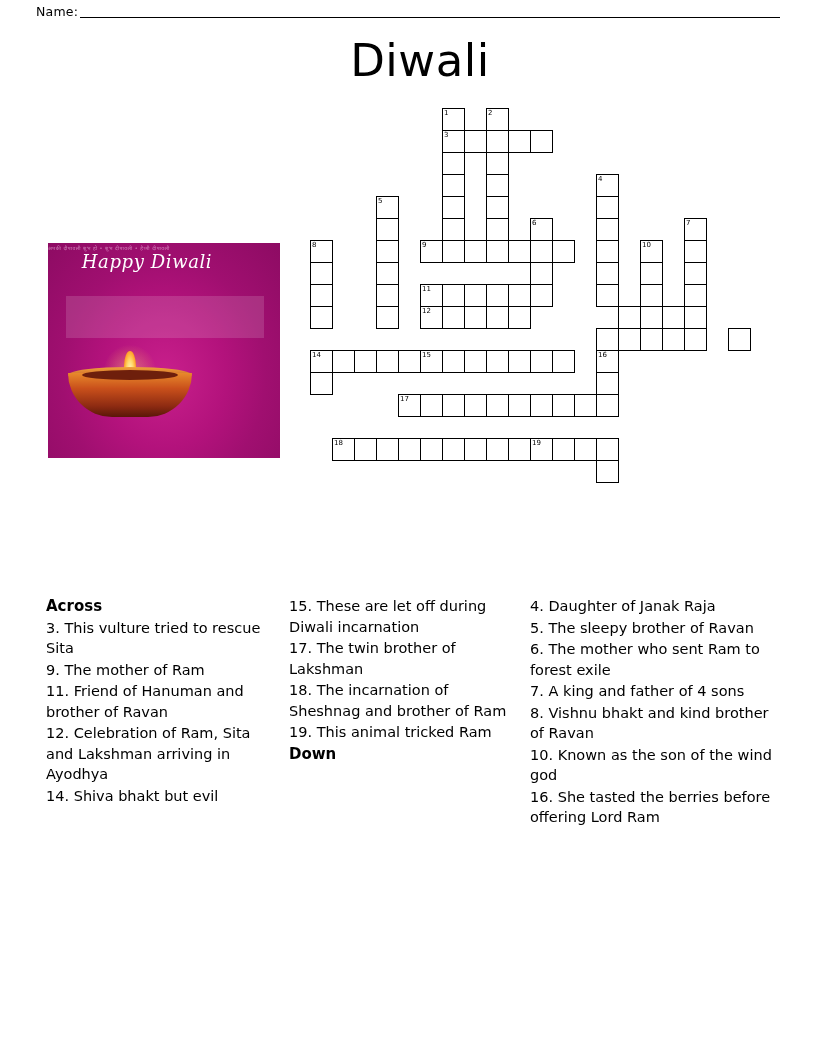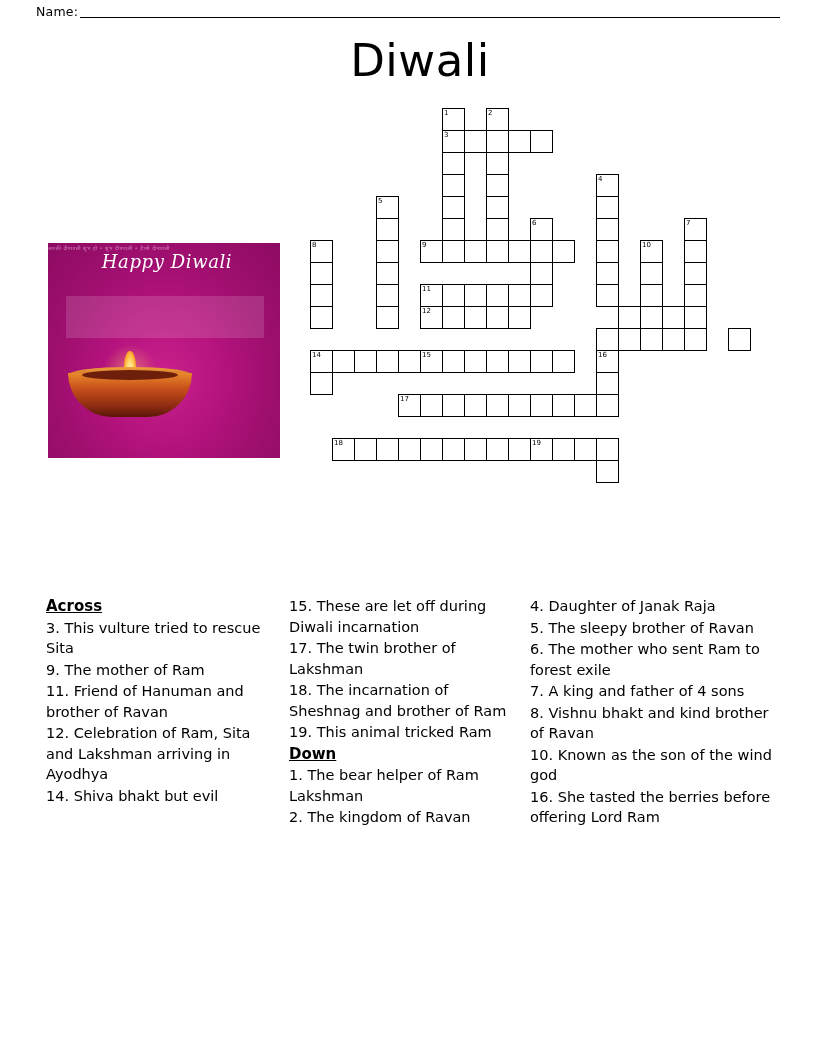--- a/index.html
+++ b/index.html
@@ -84,21 +84,20 @@
   .diwali-image .greeting {
     position: absolute;
     left: 0; top: 8px;
     width: 198px;
     text-align: center;
     font-family: "DejaVu Serif", serif;
     font-style: italic;
     font-size: 18px;
     color: #fff;
     letter-spacing: .6px;
-    padding-left: 20px;
   }
   
   .diya {
     position: absolute;
     left: 20px;
     top: 108px;
     width: 124px;
     height: 66px;
   }
   .diya .bowl {
@@ -171,21 +170,20 @@
     position: absolute;
     top: 0;
     font-size: 14.5px;
     line-height: 20.5px;
   }
   .col1 { left: 0px;   width: 228px; }
   .col2 { left: 243px; width: 230px; }
   .col3 { left: 484px; width: 246px; }
   .section-head {
     font-weight: bold;
-    text-decoration: underline;
     font-size: 15px;
     margin-bottom: 1px;
     display: block;
   }
   .clue { display: block; margin-bottom: 1px; }
   .clue b { font-weight: normal; }
 </style>
 </head>
 <body>
 
@@ -371,24 +369,20 @@
         </div>
     </div>
     <div class="col col2">
       <div id="across-col2">
           <div class="clue"><b>15. </b><span>These are let off during Diwali incarnation</span></div>
           <div class="clue"><b>17. </b><span>The twin brother of Lakshman</span></div>
           <div class="clue"><b>18. </b><span>The incarnation of Sheshnag and brother of Ram</span></div>
           <div class="clue"><b>19. </b><span>This animal tricked Ram</span></div>
         </div>
       <span class="section-head">Down</span>
-      <div id="down-col2">
-          <div class="clue"><b>1. </b><span>The bear helper of Ram Lakshman</span></div>
-          <div class="clue"><b>2. </b><span>The kingdom of Ravan</span></div>
-        </div>
     </div>
     <div class="col col3">
       <div id="down-col3">
           <div class="clue"><b>4. </b><span>Daughter of Janak Raja</span></div>
           <div class="clue"><b>5. </b><span>The sleepy brother of Ravan</span></div>
           <div class="clue"><b>6. </b><span>The mother who sent Ram to forest exile</span></div>
           <div class="clue"><b>7. </b><span>A king and father of 4 sons</span></div>
           <div class="clue"><b>8. </b><span>Vishnu bhakt and kind brother of Ravan</span></div>
           <div class="clue"><b>10. </b><span>Known as the son of the wind god</span></div>
           <div class="clue"><b>16. </b><span>She tasted the berries before offering Lord Ram</span></div>

